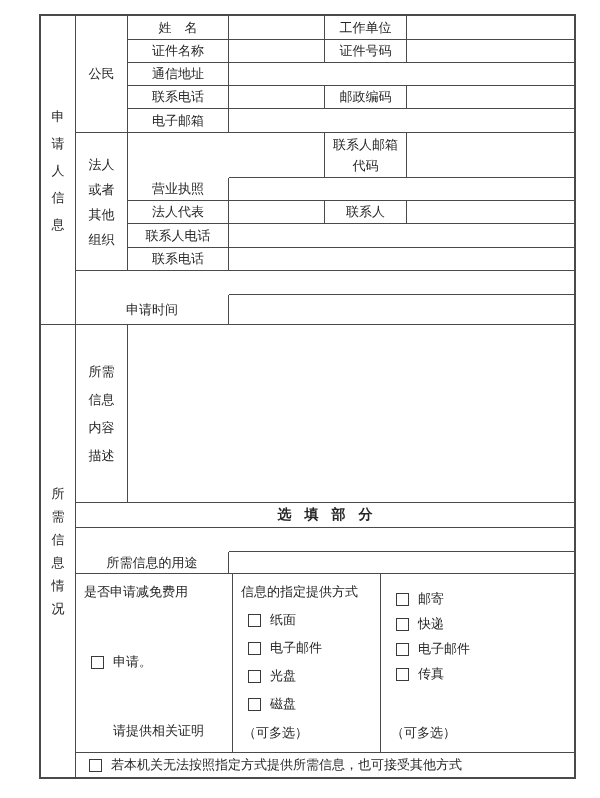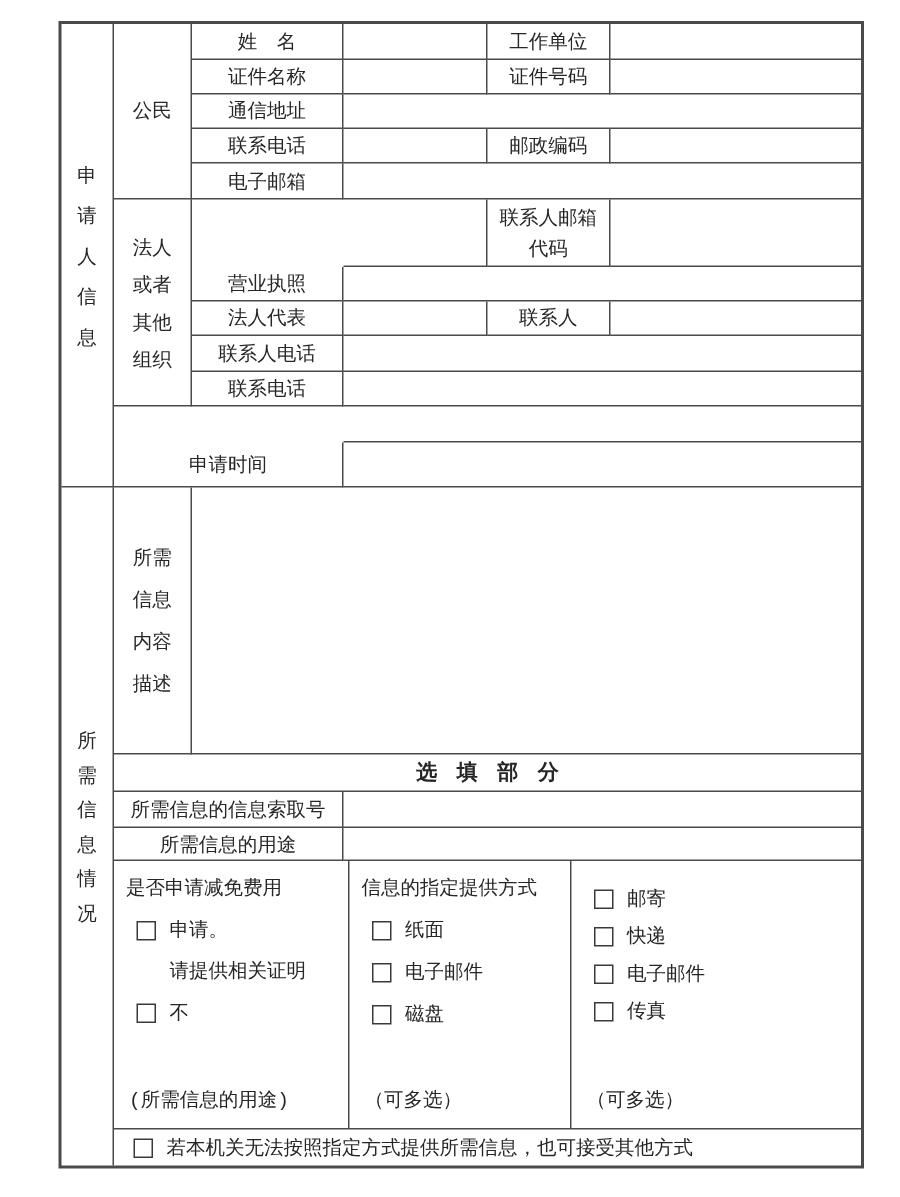--- a/index.html
+++ b/index.html
@@ -14,32 +14,32 @@
     grid-template-columns:35px 52px 101px 96px 82px 167px;
     grid-template-rows:24px 23px 23px 23px 24px 45px 23px 23px 24px 23px 24px 30px 178px 25px 24px 22px 179px 24px;
     border:2px solid #4a4a4a;background:#fff;
   }
   .c{
     border-right:1px solid #4a4a4a;border-bottom:1px solid #4a4a4a;
     display:flex;align-items:center;justify-content:center;
     font-size:13px;text-align:center;white-space:pre-line;
     overflow:hidden;box-sizing:border-box;
   }
-  .er{border-right:none;font-family:Liberation Mono, monospace;}
+  .er{border-right:none;}
   .eb{border-bottom:none;}
   .v{line-height:27px;}
   .v6{line-height:23px;}
   .v2{line-height:25px;}
   .vd{line-height:28px;}
   .two{line-height:21px;}
   .hdr{font-weight:bold;font-size:14px;letter-spacing:13px;text-indent:13px;}
   .optwrap{padding:0;align-items:stretch;justify-content:flex-start;white-space:normal;text-align:left;}
   .opt-col{display:flex;flex-direction:column;box-sizing:border-box;padding:9px 4px 10px 8px;font-size:13px;}
   .opt-col + .opt-col{border-left:1px solid #4a4a4a;}
-  .opt-a{width:156px;}
+  .opt-a{width:156px;gap:42px;}
   .opt-b{width:148px;}
   .opt-c{flex:1;}
   .opt-title{padding-left:0;}
   .opt-item{display:flex;align-items:center;margin-top:10px;padding-left:7px;}
   .opt-item.tight{margin-top:7px;}
   .opt-sub{margin-top:9px;padding-left:29px;}
   .opt-note{margin-top:auto;padding-left:2px;}
   .cb{
     display:inline-block;width:11px;height:11px;
     border:1px solid #3a3a3a;background:#fff;
@@ -117,21 +117,20 @@
     <div class="c er" style="grid-area:12/4/13/7"></div>
 
     <div class="c vd" style="grid-area:13/2/14/3">所需
 信息
 内容
 描述</div>
     <div class="c er" style="grid-area:13/3/14/7"></div>
 
     <div class="c er hdr" style="grid-area:14/2/15/7">选填部分</div>
 
-    <div class="c" style="grid-area:15/2/16/4">所需信息的信息索取号</div>
     <div class="c er" style="grid-area:15/4/16/7"></div>
 
     <div class="c" style="grid-area:16/2/17/4">所需信息的用途</div>
     <div class="c er" style="grid-area:16/4/17/7"></div>
 
     <div class="c er optwrap" style="grid-area:17/2/18/7">
       <div class="opt-col opt-a">
         <div class="opt-title">是否申请减免费用</div>
         <div class="opt-item">
           <span class="cb"></span>
@@ -146,20 +145,24 @@
       </div>
       <div class="opt-col opt-b">
         <div class="opt-title">信息的指定提供方式</div>
         <div class="opt-item">
           <span class="cb"></span>
           <span>纸面</span>
         </div>
         <div class="opt-item">
           <span class="cb"></span>
           <span>电子邮件</span>
+        </div>
+        <div class="opt-item">
+          <span class="cb"></span>
+          <span>光盘</span>
         </div>
         <div class="opt-item">
           <span class="cb"></span>
           <span>磁盘</span>
         </div>
         <div class="opt-note">（可多选）</div>
       </div>
       <div class="opt-col opt-c">
         <div class="opt-item tight">
           <span class="cb"></span>

